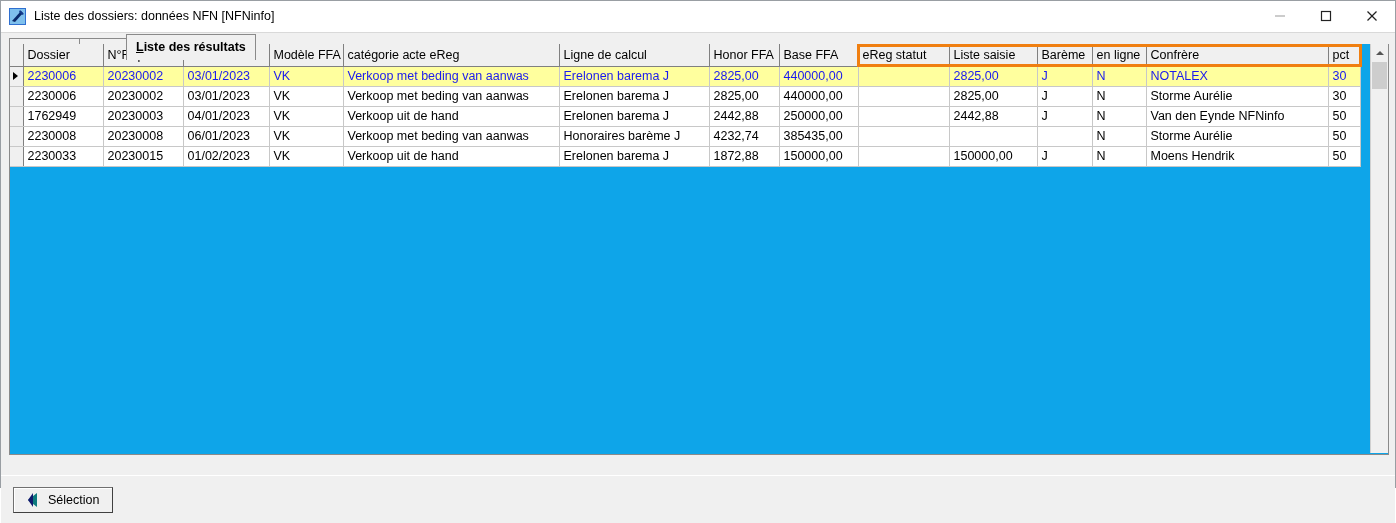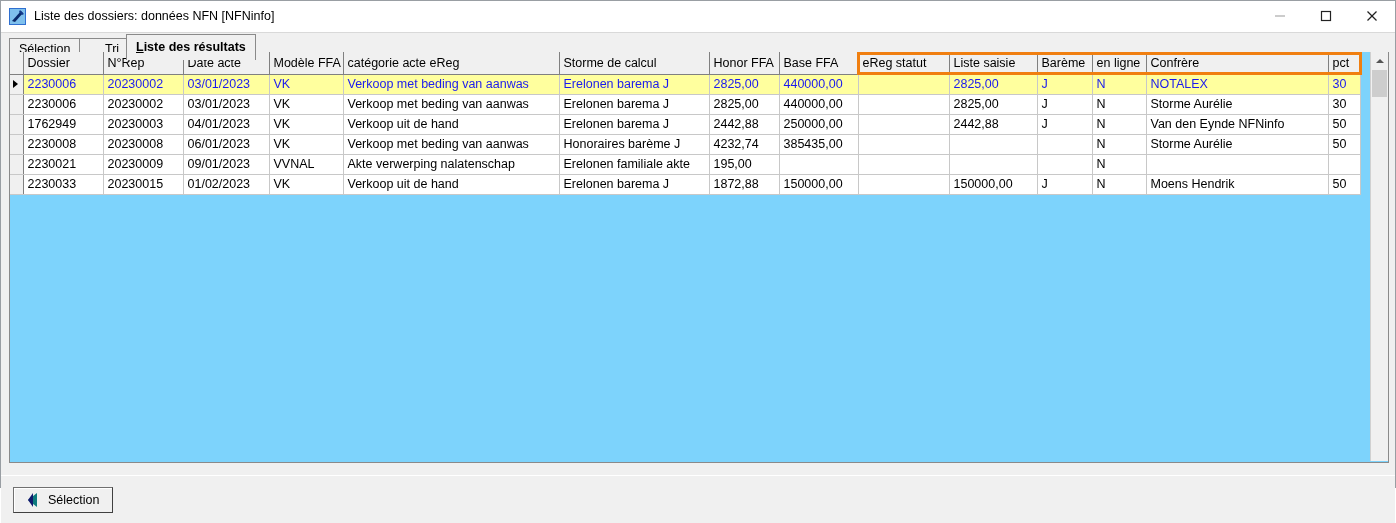--- a/index.html
+++ b/index.html
@@ -88,24 +88,24 @@
   #tab-sep {
     position: absolute;
     left: 0; bottom: 0;
     width: 1380px; height: 1px;
     background: #8a8a8a;
   }
 
   
   #gridpanel {
     position: absolute;
-    left: 8px; top: 51px;
+    left: 8px; top: 43px;
     width: 1380px; height: 411px;
     box-sizing: border-box;
-    background: #7dd3fc;
+    background: #0ea5e9;
     border: 1px solid #8a8a8a;
     border-top: none;
     overflow: hidden;
   }
 
   
   #grid {
     position: absolute;
     left: 0; top: 0;
     border-collapse: collapse;
@@ -313,21 +313,21 @@
           <col style="width: 32px;">
         </colgroup>
       <thead>
         <tr id="hdr-row">
           <th class="recsel"></th>
         <th>Dossier</th>
             <th>N°Rép</th>
             <th>Date acte</th>
             <th>Modèle FFA</th>
             <th>catégorie acte eReg</th>
-            <th>Storme de calcul</th>
+            <th>Ligne de calcul</th>
             <th>Honor FFA</th>
             <th>Base FFA</th>
             <th>eReg statut</th>
             <th>Liste saisie</th>
             <th>Barème</th>
             <th>en ligne</th>
             <th>Confrère</th>
             <th>pct</th>
           </tr>
       </thead>
@@ -397,37 +397,20 @@
             <td>385435,00</td>
             <td></td>
             <td></td>
             <td></td>
             <td>N</td>
             <td>Storme Aurélie</td>
             <td>50</td>
           </tr>
           <tr>
             <td class="recsel"></td>
-            <td>2230021</td>
-            <td>20230009</td>
-            <td>09/01/2023</td>
-            <td>VVNAL</td>
-            <td>Akte verwerping nalatenschap</td>
-            <td>Erelonen familiale akte</td>
-            <td>195,00</td>
-            <td></td>
-            <td></td>
-            <td></td>
-            <td></td>
-            <td>N</td>
-            <td></td>
-            <td></td>
-          </tr>
-          <tr>
-            <td class="recsel"></td>
             <td>2230033</td>
             <td>20230015</td>
             <td>01/02/2023</td>
             <td>VK</td>
             <td>Verkoop uit de hand</td>
             <td>Erelonen barema J</td>
             <td>1872,88</td>
             <td>150000,00</td>
             <td></td>
             <td>150000,00</td>

